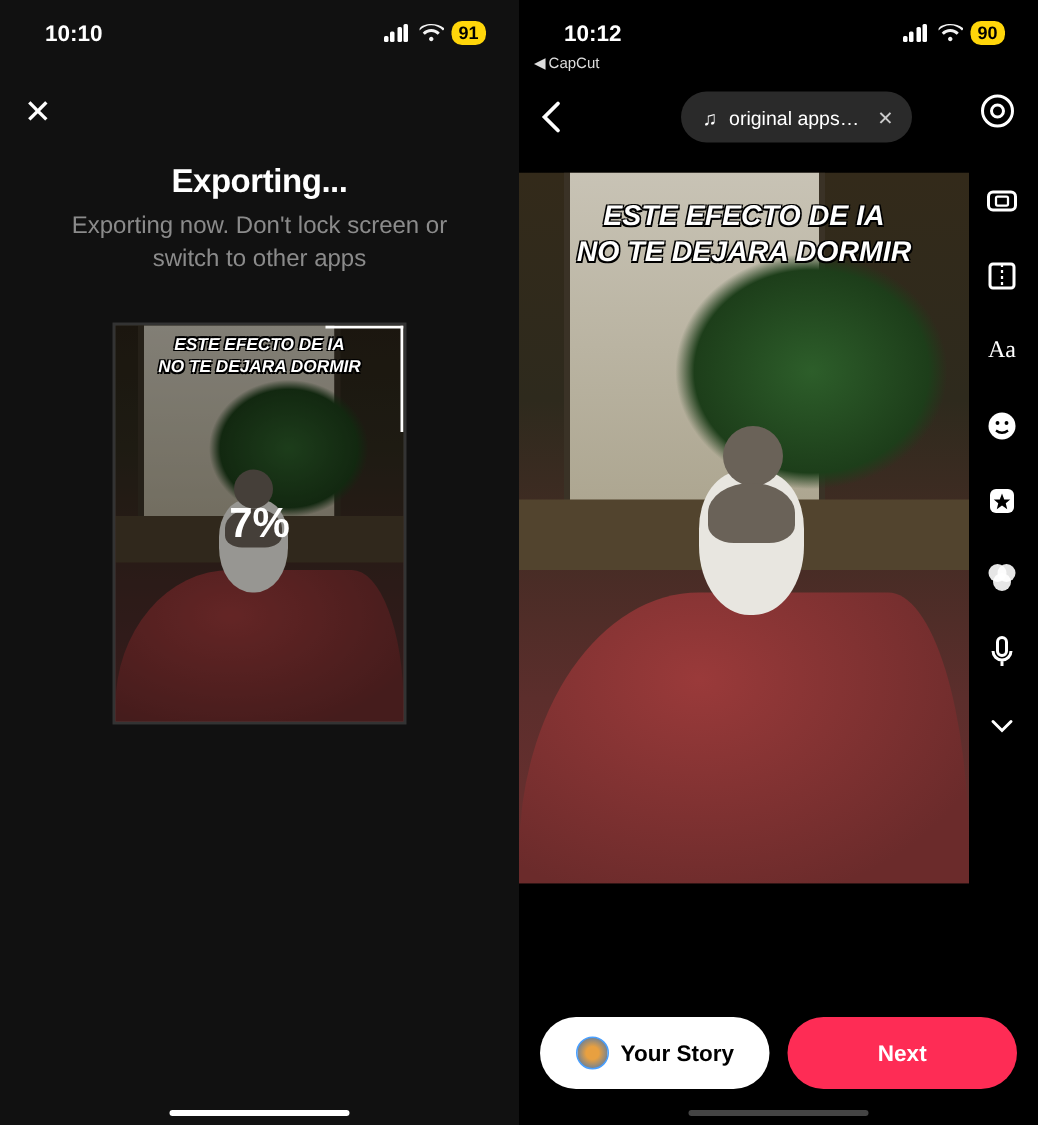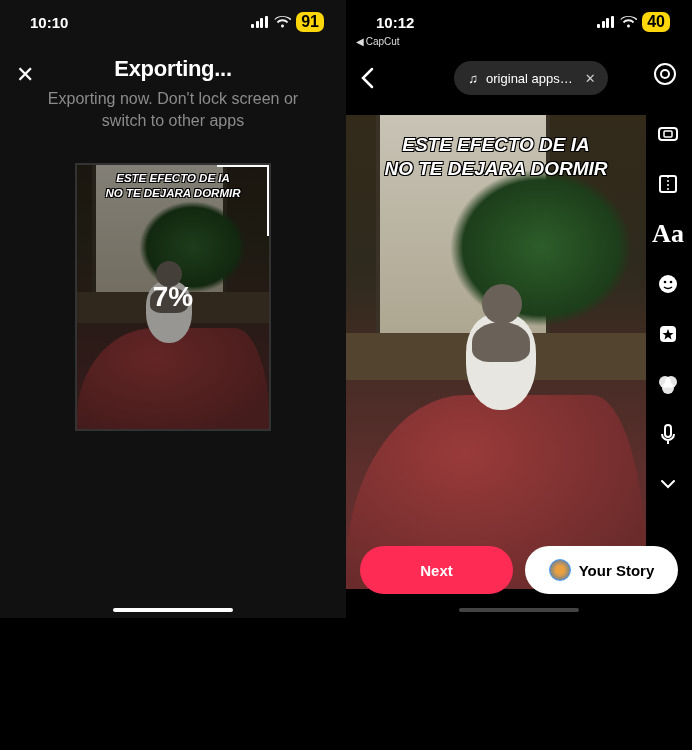--- a/index.html
+++ b/index.html
@@ -5,49 +5,49 @@
     * { margin: 0; padding: 0; box-sizing: border-box; }
     body {
       width: 692px;
       height: 750px;
       display: flex;
       font-family: -apple-system, BlinkMacSystemFont, "Segoe UI", Helvetica, Arial, sans-serif;
       background: #000;
       overflow: hidden;
     }
 
-    .screen { position: relative; height: 618px; background: #000; color: #fff; }
+    .screen { position: relative; height: 750px; background: #000; color: #fff; }
     .screen-left { width: 346px; background: #111; }
     .screen-right { width: 346px; background: #000; }
 
     .status-bar {
       position: absolute; top: 0; left: 0; right: 0;
       height: 44px; display: flex; align-items: center;
       justify-content: space-between; padding: 0 22px 0 30px;
       font-size: 15px; font-weight: 600; z-index: 10;
     }
     .status-right { display: flex; align-items: center; gap: 5px; }
     .battery-pill {
       background: #ffd60a; color: #000; border-radius: 7px;
-      padding: 1px 5px; font-size: 16px; font-weight: 700;
+      padding: 1px 5px; font-size: 12px; font-weight: 700;
     }
     .cellular { width: 18px; height: 12px; display:flex; align-items:flex-end; gap:1.5px; }
     .cellular span { width:3px; background:#fff; border-radius:1px; }
     .cellular span:nth-child(1){height:4px}.cellular span:nth-child(2){height:7px}
     .cellular span:nth-child(3){height:10px}.cellular span:nth-child(4){height:12px}
 
     .back-capcut {
       position: absolute; top: 36px; left: 10px; font-size: 10px;
       color: #ddd; display: flex; align-items: center; gap: 2px; z-index:10;
     }
 
     
     .close-btn { position:absolute; top:62px; left:16px; font-size:22px; font-weight:300; }
     .exp-title {
-      text-align:center; font-size:22px; font-weight:800; margin-top:56px; letter-spacing:-0.3px;
+      text-align:center; font-size:22px; font-weight:800; margin-top:108px; letter-spacing:-0.3px;
     }
     .exp-sub {
       text-align:center; font-size:16px; color:#8b8b8b; margin:6px 26px 0; line-height:1.4;
     }
     .preview-wrap {
       margin:30px auto 0; width:196px; height:268px; padding:2px; background:#333;
     }
     .preview {
       width:100%; height:100%; position:relative; overflow:hidden;
       background: linear-gradient(180deg,#2a2318 0%, #2e2a1d 30%, #4a2a28 78%, #5a2c2a 100%);
@@ -111,21 +111,21 @@
       max-width:166px;
     }
     .sound-x { color:#ccc; padding:0 4px; }
     .gear { position:absolute; right:14px; top:5px; }
 
     .side-tools {
       position:absolute; right:10px; top:120px; display:flex; flex-direction:column;
       gap:22px; align-items:center; z-index:5;
     }
     .tool { width:28px; height:28px; display:flex; align-items:center; justify-content:center; }
-    .aa { font-size:26px; font-weight:700; font-family:Georgia,serif; }
+    .aa { font-size:16px; font-weight:400; font-family:Georgia,serif; }
 
     .canvas {
       position:absolute; top:115px; left:0; width:300px; height:474px;
       overflow:hidden;
     }
     .canvas .window-frame { top:0; left:10%; width:58%; height:50%; }
     .canvas .sill { top:46%; height:10%; background:#52442e; }
     .canvas .plant { top:6%; left:30%; width:70%; height:46%; }
     .canvas .couch { height:41%; }
     .canvas .cat { top:42%; left:40%; width:70px; height:96px; }
@@ -213,21 +213,21 @@
     <div class="status-right">
       <div class="cellular">
           <span></span>
           <span></span>
           <span></span>
           <span></span>
         </div>
       <svg width="17" height="12" viewBox="0 0 17 12">
           <path fill="#fff" d="M8.5 11.5c.8 0 1.5-.7 1.5-1.5S9.3 8.5 8.5 8.5 7 9.2 7 10s.7 1.5 1.5 1.5zM4.2 7.2C5.3 6 6.8 5.3 8.5 5.3s3.2.7 4.3 1.9l1.4-1.4C12.7 4.1 10.7 3.3 8.5 3.3S4.3 4.1 2.8 5.8l1.4 1.4zM.7 4.3C2.7 2.1 5.5.8 8.5.8s5.8 1.3 7.8 3.5l1.2-1.2C15.1 1 12 0 8.5 0S1.9 1 .7 3.1l0 1.2z" opacity=".95"></path>
         </svg>
-      <span class="battery-pill">40</span>
+      <span class="battery-pill">90</span>
     </div>
   </div>
 
   <div class="back-capcut">
     <span>◀</span>
     <span>CapCut</span>
   </div>
 
   <div class="top-bar">
     <div class="chev-left">
@@ -303,23 +303,23 @@
         </svg>
     </div>
     <div class="tool">
       <svg width="16" height="10" viewBox="0 0 16 10">
           <path d="M2 2 L8 8 L14 2" stroke="#fff" stroke-width="2" fill="none" stroke-linecap="round"></path>
         </svg>
     </div>
   </div>
 
   <div class="bottom-bar">
-    <div class="pill-btn btn-next">
-      <span>Next</span>
-    </div>
     <div class="pill-btn btn-story">
       <span class="avatar-dot"></span>
       <span>Your Story</span>
     </div>
+    <div class="pill-btn btn-next">
+      <span>Next</span>
+    </div>
   </div>
 
   <div class="home-indicator dark"></div>
 </div>
 
 </body></html>

